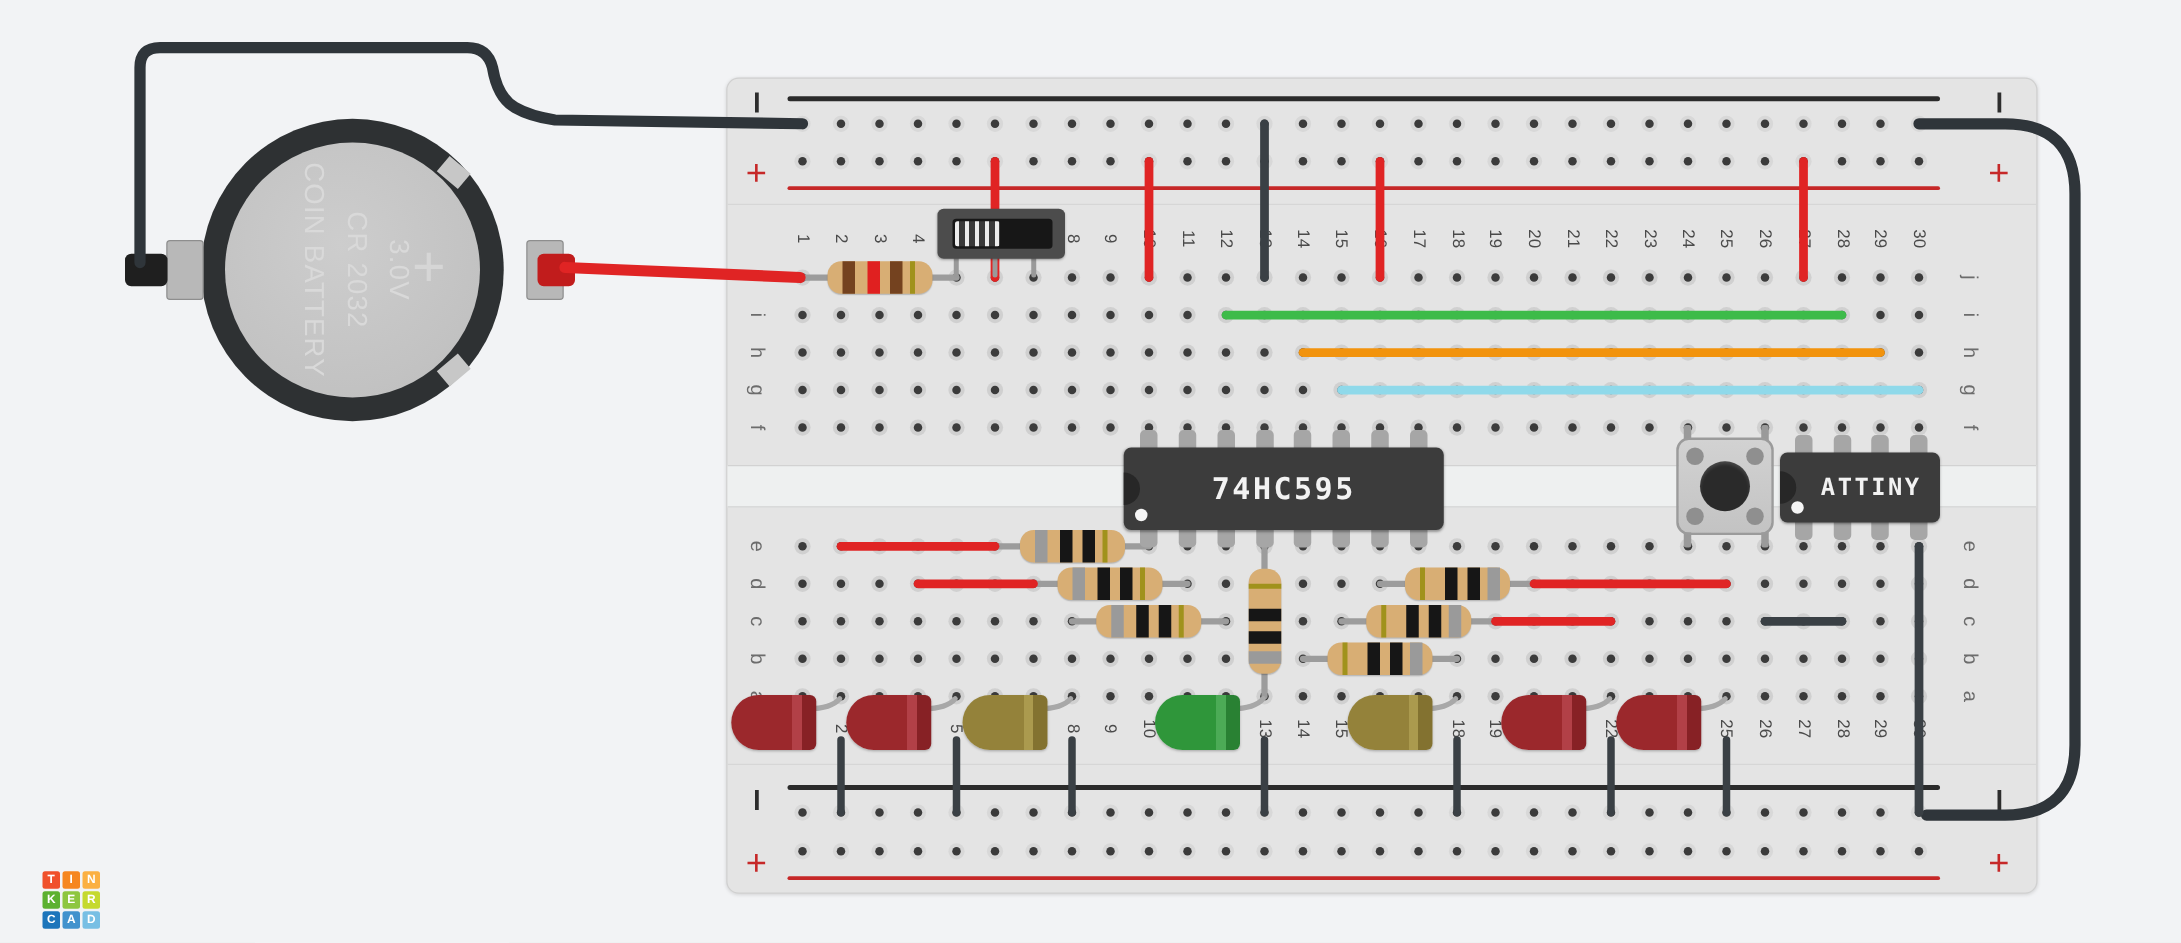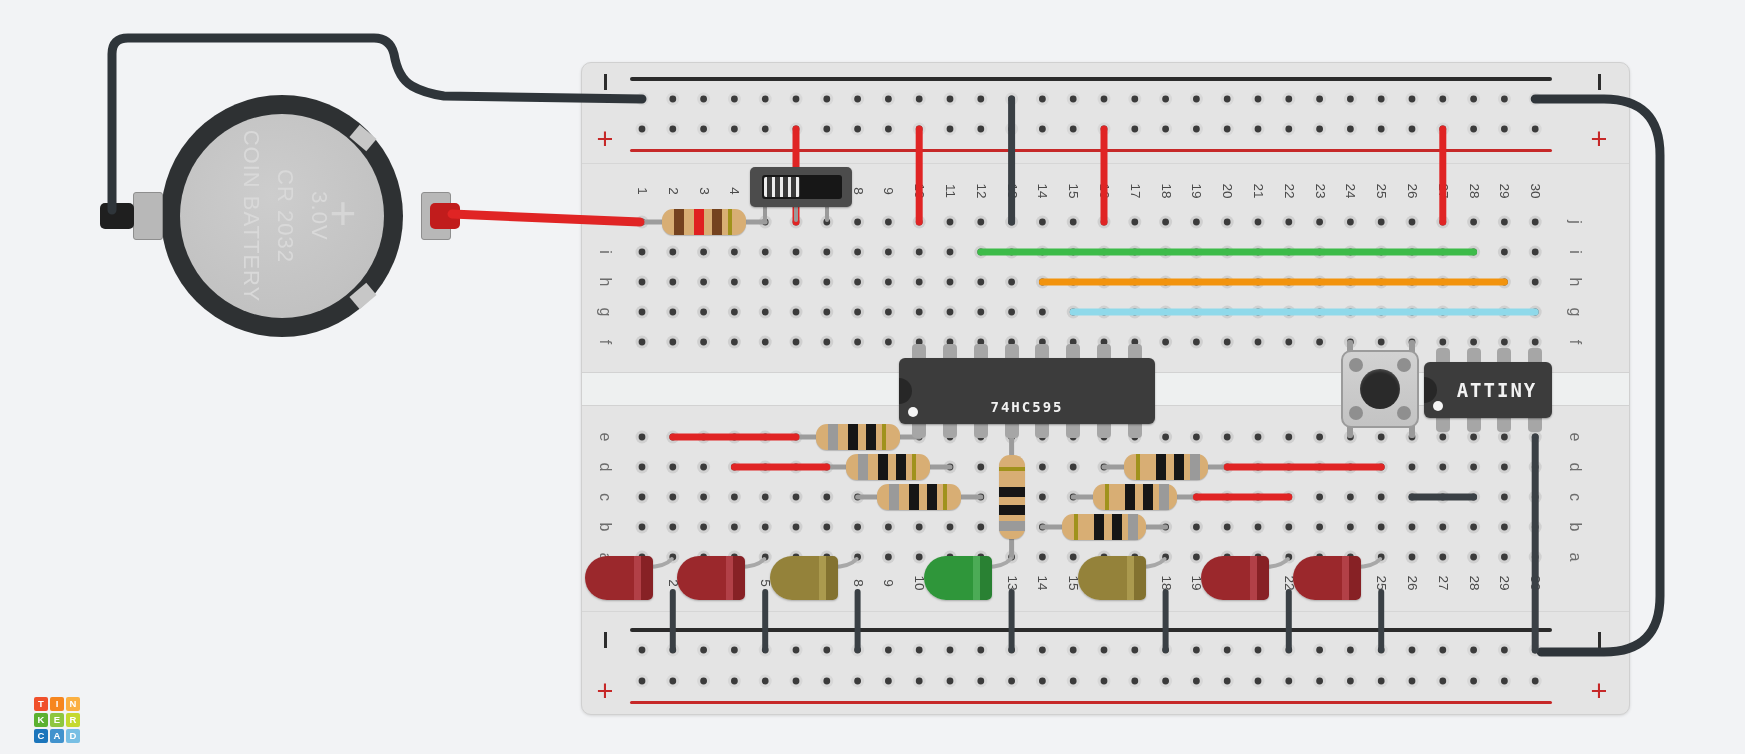--- a/index.html
+++ b/index.html
@@ -1137,21 +1137,21 @@
         <div class="pin bot" style="left: 1035.4px; top: 420px; width: 14px; height: 18px;"></div>
         <div class="pin top" style="left: 1066.2px; top: 344px; width: 14px; height: 18px;"></div>
         <div class="pin bot" style="left: 1066.2px; top: 420px; width: 14px; height: 18px;"></div>
         <div class="pin top" style="left: 1097px; top: 344px; width: 14px; height: 18px;"></div>
         <div class="pin bot" style="left: 1097px; top: 420px; width: 14px; height: 18px;"></div>
         <div class="pin top" style="left: 1127.8px; top: 344px; width: 14px; height: 18px;"></div>
         <div class="pin bot" style="left: 1127.8px; top: 420px; width: 14px; height: 18px;"></div>
         <div class="chip-body" style="left: 899px; top: 358px; width: 256px; height: 66px;"></div>
         <div class="chip-notch" style="left: 899px; top: 378px; width: 13px; height: 26px;"></div>
         <div class="chip-dot" style="left: 908px; top: 407px; width: 10px; height: 10px;"></div>
-        <div class="chip-label" style="left: 899px; top: 358px; width: 256px; height: 66px; line-height: 66px; font-size: 14px; margin-top: 16px;">74HC595</div>
+        <div class="chip-label" style="left: 899px; top: 358px; width: 256px; height: 66px; line-height: 66px; font-size: 24px;">74HC595</div>
       </div>
       <div style="left: 0px; top: 0px;">
         <div class="pin top" style="left: 1435.8px; top: 348px; width: 14px; height: 18px;"></div>
         <div class="pin bot" style="left: 1435.8px; top: 414px; width: 14px; height: 18px;"></div>
         <div class="pin top" style="left: 1466.6px; top: 348px; width: 14px; height: 18px;"></div>
         <div class="pin bot" style="left: 1466.6px; top: 414px; width: 14px; height: 18px;"></div>
         <div class="pin top" style="left: 1497.4px; top: 348px; width: 14px; height: 18px;"></div>
         <div class="pin bot" style="left: 1497.4px; top: 414px; width: 14px; height: 18px;"></div>
         <div class="pin top" style="left: 1528.2px; top: 348px; width: 14px; height: 18px;"></div>
         <div class="pin bot" style="left: 1528.2px; top: 414px; width: 14px; height: 18px;"></div>

